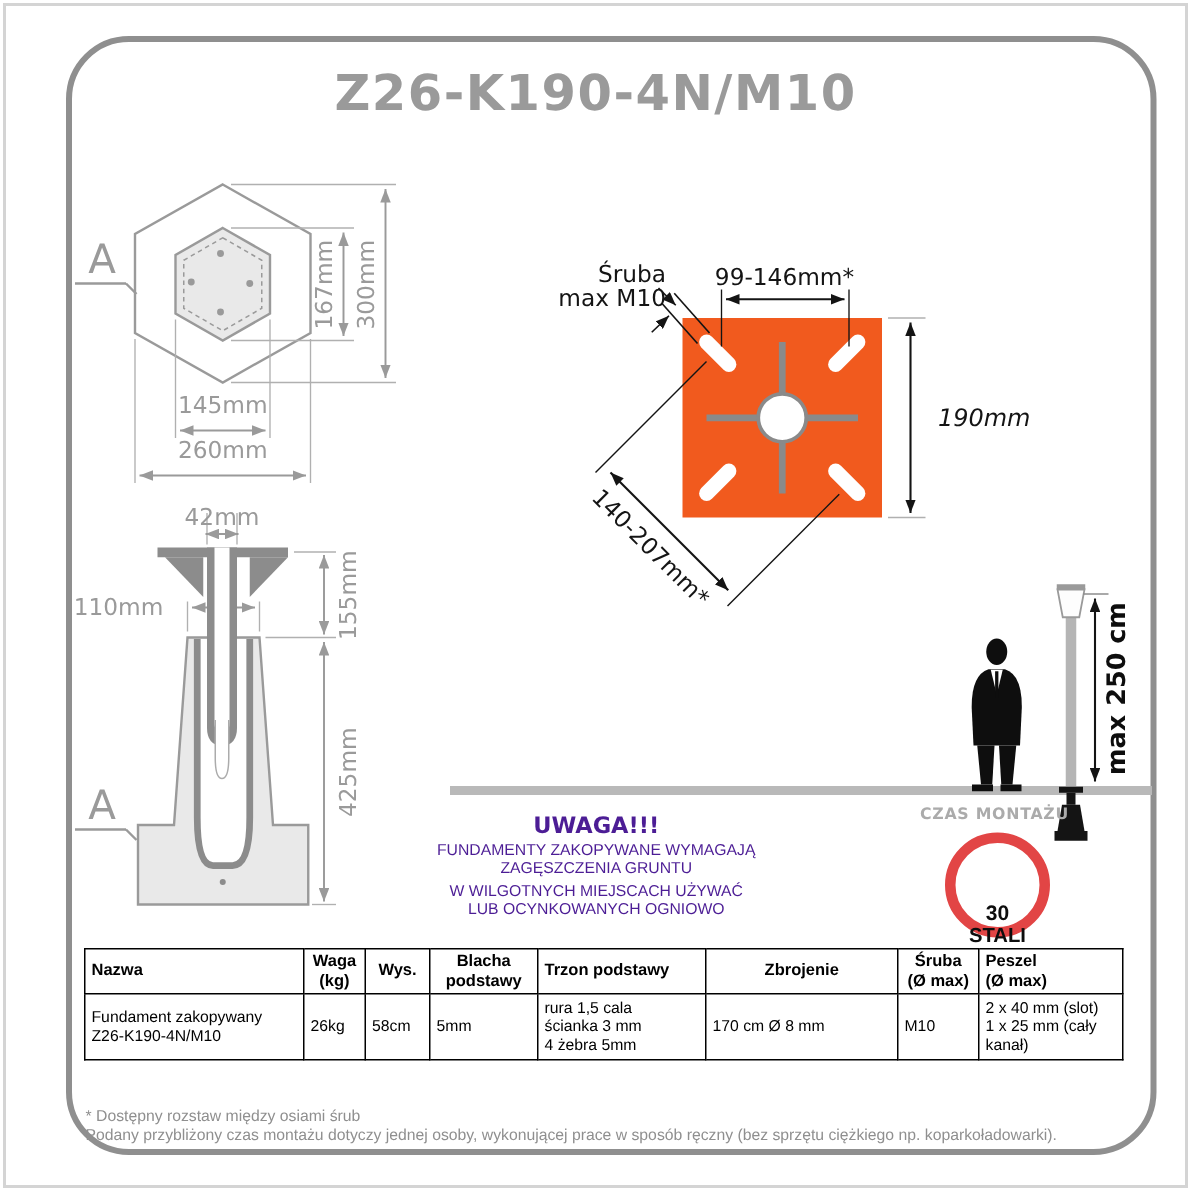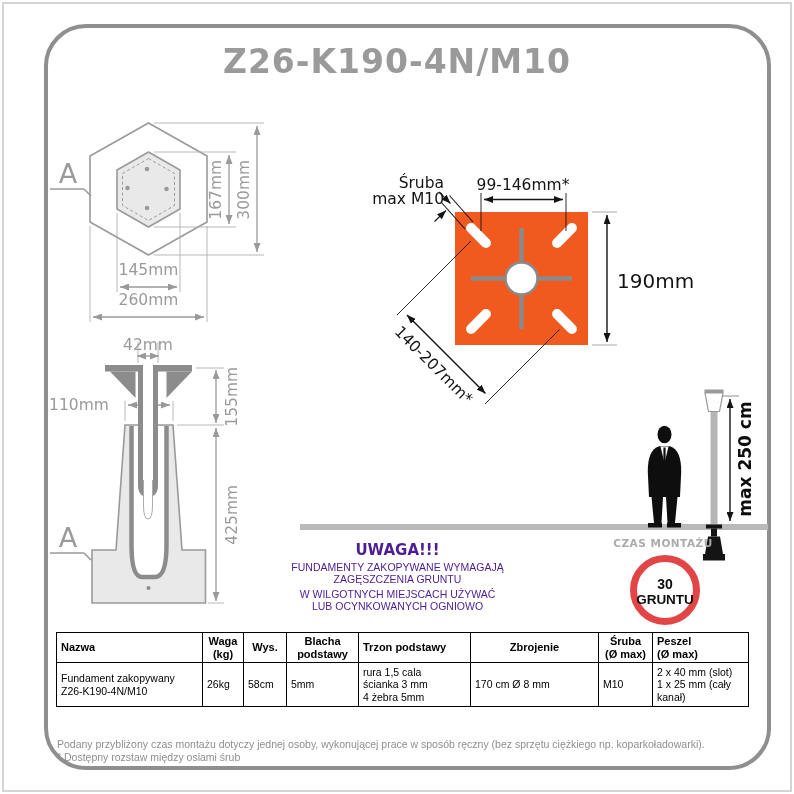--- a/index.html
+++ b/index.html
@@ -19,21 +19,21 @@
   .rotl{transform:rotate(-90deg);transform-origin:center center;}
   .rotd{transform:rotate(45deg);transform-origin:center center;}
   .big-a{font-size:27px;color:#9a9a9a;}
   .warning{position:absolute;left:285px;top:541px;width:225px;text-align:center;color:#4c1d95;}
   .warning .w-title{font-size:15px;font-weight:bold;margin:0 0 3px 0;}
   .warning p{margin:0;font-family:"Liberation Sans",sans-serif;font-size:10.5px;line-height:11.5px;}
   .warning p.second{margin-top:4px;}
   .czas{position:absolute;left:603px;top:537px;width:120px;text-align:center;
         font-size:10.5px;font-weight:bold;color:#ababab;letter-spacing:.5px;}
   .clock-txt{position:absolute;text-align:center;color:#0d0d0d;font-weight:bold;
-        font-family:"Liberation Sans",sans-serif;}
+        font-family:"Liberation Sans",sans-serif;margin-top:24px;}
   .max-h{position:absolute;left:675px;top:449px;width:140px;text-align:center;
         font-size:17px;font-weight:bold;color:#0d0d0d;transform:rotate(-90deg);}
   table.spec{position:absolute;left:56px;top:632px;width:692px;border-collapse:collapse;
         font-family:"Liberation Sans",sans-serif;font-size:11px;color:#000;
         table-layout:fixed;}
   table.spec th,table.spec td{border:1px solid #000;padding:2px 4px;vertical-align:middle;
         line-height:12.5px;}
   table.spec th{font-weight:bold;text-align:center;height:24px;}
   table.spec td{height:39px;font-size:10.5px;}
   table.spec th.al,table.spec td.al{text-align:left;}
@@ -201,39 +201,39 @@
 
   <div class="lbl" style="left:98px;top:338px;width:100px;">42mm</div>
   <div class="lbl" style="left:36px;top:398px;width:86px;">110mm</div>
   <div class="lbl rotl" style="left:173px;top:389px;width:120px;">155mm</div>
   <div class="lbl rotl" style="left:173px;top:507px;width:120px;">425mm</div>
   <div class="lbl big-a" style="left:54px;top:524px;width:28px;">A</div>
 
   <div class="lbl black right" style="left:354px;top:176px;width:90px;">Śruba</div>
   <div class="lbl black right" style="left:354px;top:192px;width:90px;">max M10</div>
   <div class="lbl black" style="left:458px;top:178px;width:130px;">99-146mm*</div>
-  <div class="lbl black" style="left:617px;top:271px;width:70px;font-size:20px;text-align:left;">190mm</div>
+  <div class="lbl black" style="left:617px;top:271px;width:70px;font-size:16px;text-align:right;font-style:italic;">190mm</div>
   <div class="lbl black rotd" style="left:363px;top:358px;width:140px;">140-207mm*</div>
 
   <div class="warning">
     <div class="w-title">UWAGA!!!</div>
     <p>
       <span class="cell-line">FUNDAMENTY ZAKOPYWANE WYMAGAJĄ</span>
       <span class="cell-line">ZAGĘSZCZENIA GRUNTU</span>
     </p>
     <p class="second">
       <span class="cell-line">W WILGOTNYCH MIEJSCACH UŻYWAĆ</span>
       <span class="cell-line">LUB OCYNKOWANYCH OGNIOWO</span>
     </p>
   </div>
 
   <div class="max-h">max 250 cm</div>
   <div class="czas">CZAS MONTAŻU</div>
   <div class="clock-txt" style="left:635px;top:576px;width:60px;font-size:14px;">30</div>
-  <div class="clock-txt" style="left:635px;top:592px;width:60px;font-size:13.5px;">GRUNTU</div>
+  <div class="clock-txt" style="left:635px;top:592px;width:60px;font-size:13.5px;">STALI</div>
 
   <table class="spec">
     <colgroup>
       <col style="width:146px">
         <col style="width:41px">
         <col style="width:43px">
         <col style="width:72px">
       <col style="width:112px">
         <col style="width:128px">
         <col style="width:54px">
@@ -287,16 +287,16 @@
       <td><span>M10</span></td>
       <td class="al">
             <span class="cell-line">2 x 40 mm (slot)</span>
             <span class="cell-line">1 x 25 mm (cały kanał)</span>
           </td>
     </tr>
   </tbody>
     </table>
 
   <div class="notes">
+    <div>* Dostępny rozstaw między osiami śrub</div>
     <div>Podany przybliżony czas montażu dotyczy jednej osoby, wykonującej prace w sposób ręczny (bez sprzętu ciężkiego np. koparkoładowarki).</div>
-    <div>* Dostępny rozstaw między osiami śrub</div>
   </div>
 </div>
 
 </body></html>

